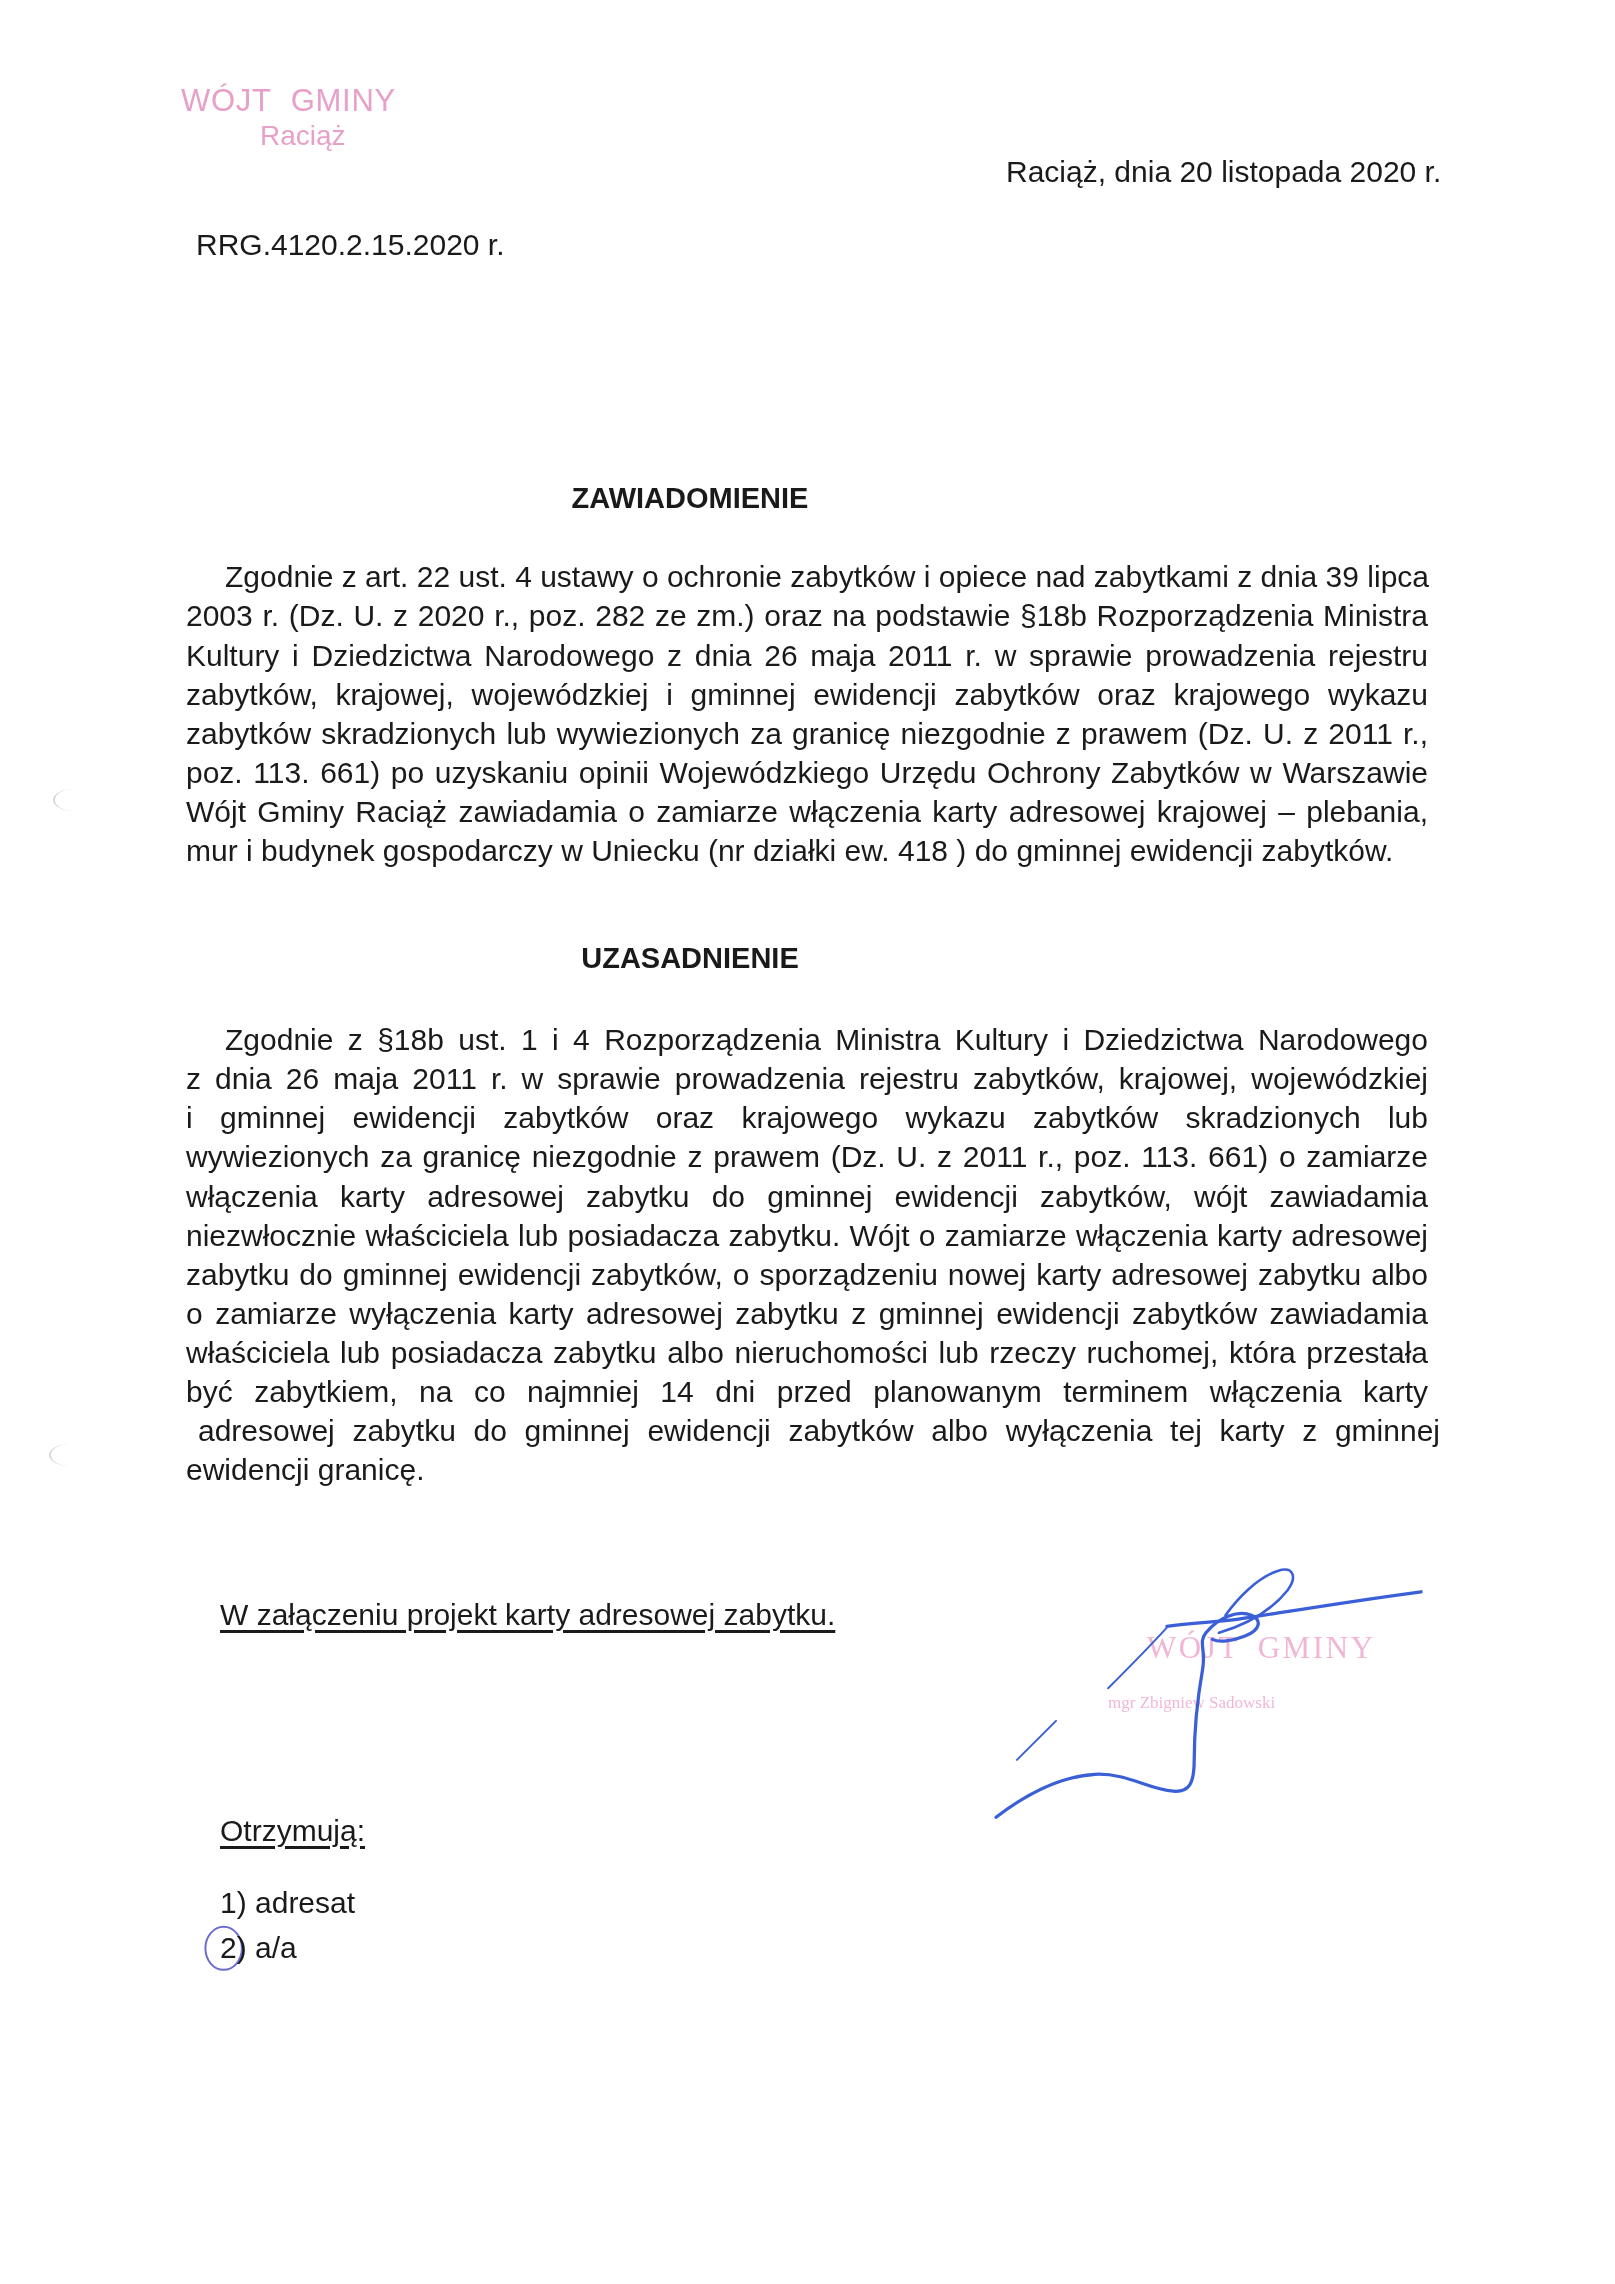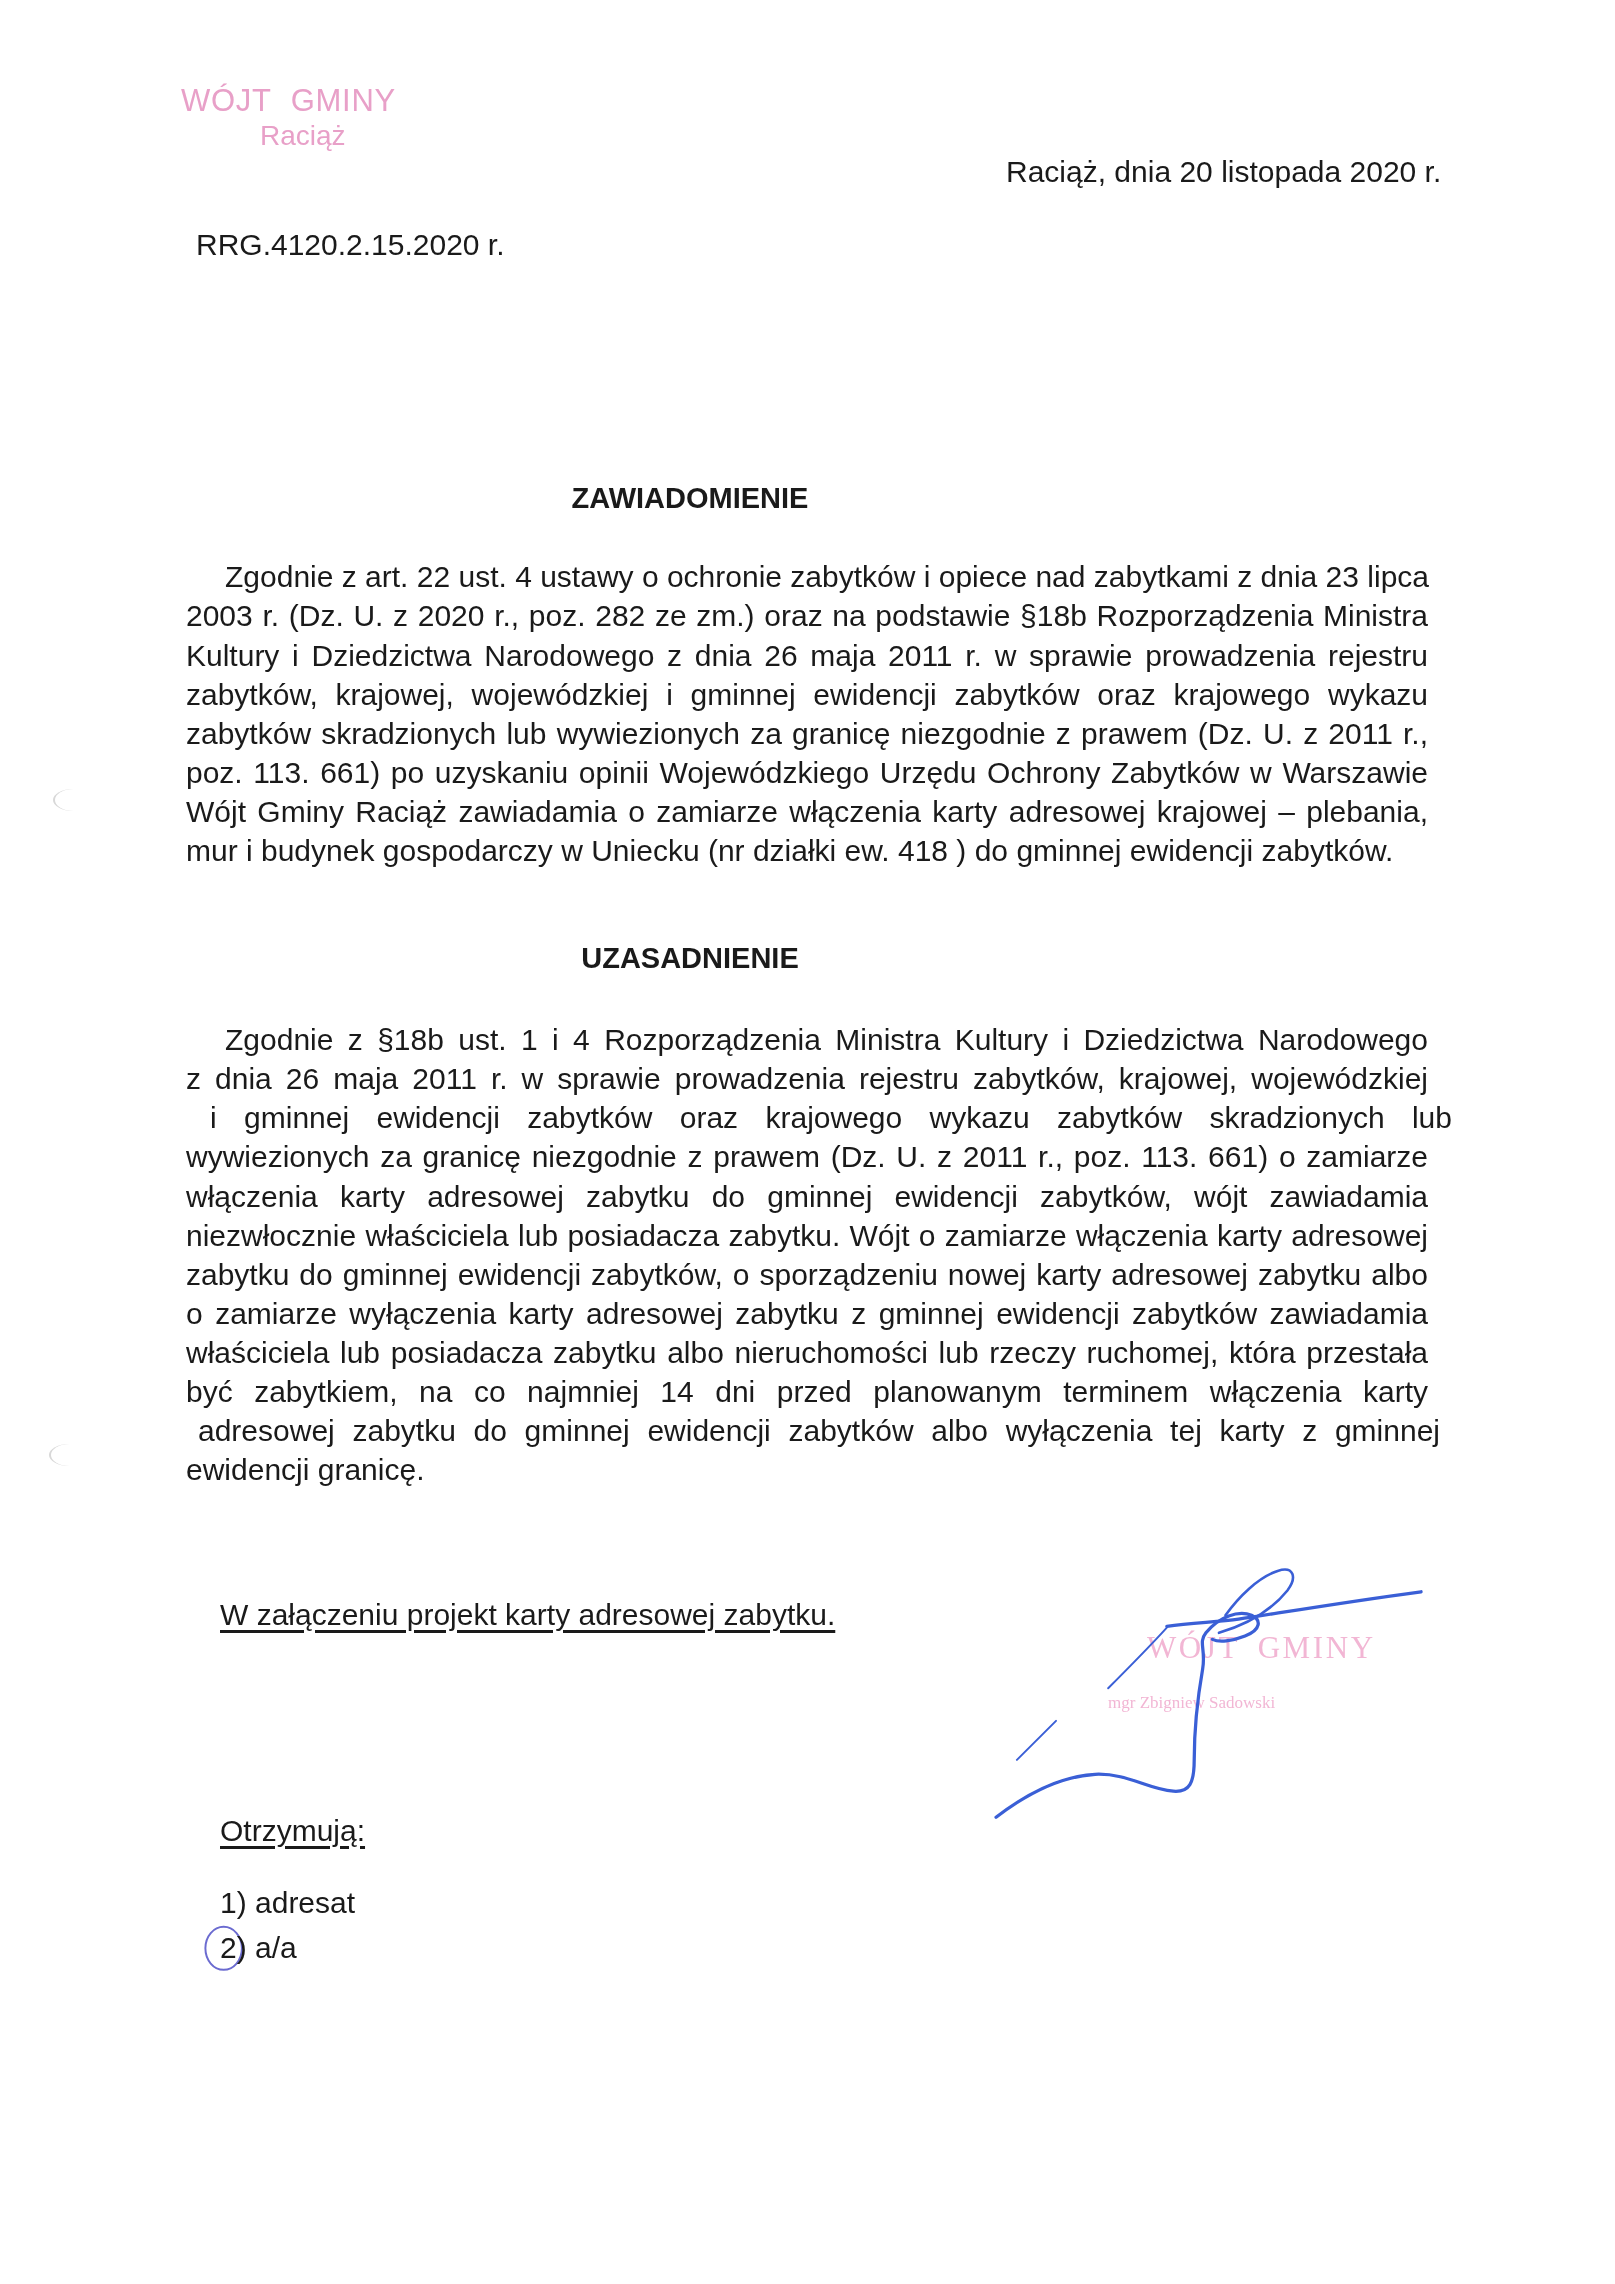--- a/index.html
+++ b/index.html
@@ -38,35 +38,35 @@
 <div class="abs stamp-top">
   <div class="l1">WÓJT GMINY</div>
   <div class="l2">Raciąż</div>
 </div>
 
 <div class="abs date-line">Raciąż, dnia 20 listopada 2020 r.</div>
 <div class="abs ref">RRG.4120.2.15.2020 r.</div>
 
 <div class="abs heading h1">ZAWIADOMIENIE</div>
 <div>
-  <div class="line indent" style="top:557px;">Zgodnie z art. 22 ust. 4 ustawy o ochronie zabytków i opiece nad zabytkami z dnia 23 lipca</div>
+  <div class="line indent" style="top:557px;">Zgodnie z art. 22 ust. 4 ustawy o ochronie zabytków i opiece nad zabytkami z dnia 39 lipca</div>
   <div class="line" style="top:596px;">2003 r. (Dz. U. z 2020 r., poz. 282 ze zm.) oraz na podstawie §18b Rozporządzenia Ministra</div>
   <div class="line" style="top:636px;">Kultury i Dziedzictwa Narodowego z dnia 26 maja 2011 r. w sprawie prowadzenia rejestru</div>
   <div class="line" style="top:675px;">zabytków, krajowej, wojewódzkiej i gminnej ewidencji zabytków oraz krajowego wykazu</div>
   <div class="line" style="top:714px;">zabytków skradzionych lub wywiezionych za granicę niezgodnie z prawem (Dz. U. z 2011 r.,</div>
   <div class="line" style="top:753px;">poz. 113. 661) po uzyskaniu opinii Wojewódzkiego Urzędu Ochrony Zabytków w Warszawie</div>
   <div class="line" style="top:792px;">Wójt Gminy Raciąż zawiadamia o zamiarze włączenia karty adresowej krajowej – plebania,</div>
   <div class="line last" style="top:831px;">mur i budynek gospodarczy w Uniecku (nr działki ew. 418 ) do gminnej ewidencji zabytków.</div>
 </div>
 
 <div class="abs heading h2">UZASADNIENIE</div>
 <div>
   <div class="line indent" style="top:1020px;">Zgodnie z §18b ust. 1 i 4 Rozporządzenia Ministra Kultury i Dziedzictwa Narodowego</div>
   <div class="line" style="top:1059px;">z dnia 26 maja 2011 r. w sprawie prowadzenia rejestru zabytków, krajowej, wojewódzkiej</div>
-  <div class="line" style="top:1098px;margin-left:24px;">i gminnej ewidencji zabytków oraz krajowego wykazu zabytków skradzionych lub</div>
+  <div class="line" style="top:1098px;">i gminnej ewidencji zabytków oraz krajowego wykazu zabytków skradzionych lub</div>
   <div class="line" style="top:1137px;">wywiezionych za granicę niezgodnie z prawem (Dz. U. z 2011 r., poz. 113. 661) o zamiarze</div>
   <div class="line" style="top:1177px;">włączenia karty adresowej zabytku do gminnej ewidencji zabytków, wójt zawiadamia</div>
   <div class="line" style="top:1216px;">niezwłocznie właściciela lub posiadacza zabytku. Wójt o zamiarze włączenia karty adresowej</div>
   <div class="line" style="top:1255px;">zabytku do gminnej ewidencji zabytków, o sporządzeniu nowej karty adresowej zabytku albo</div>
   <div class="line" style="top:1294px;">o zamiarze wyłączenia karty adresowej zabytku z gminnej ewidencji zabytków zawiadamia</div>
   <div class="line" style="top:1333px;">właściciela lub posiadacza zabytku albo nieruchomości lub rzeczy ruchomej, która przestała</div>
   <div class="line" style="top:1372px;">być zabytkiem, na co najmniej 14 dni przed planowanym terminem włączenia karty</div>
   <div class="line" style="top:1411px;margin-left:12px;">adresowej zabytku do gminnej ewidencji zabytków albo wyłączenia tej karty z gminnej</div>
   <div class="line last" style="top:1450px;">ewidencji granicę.</div>
 </div>

